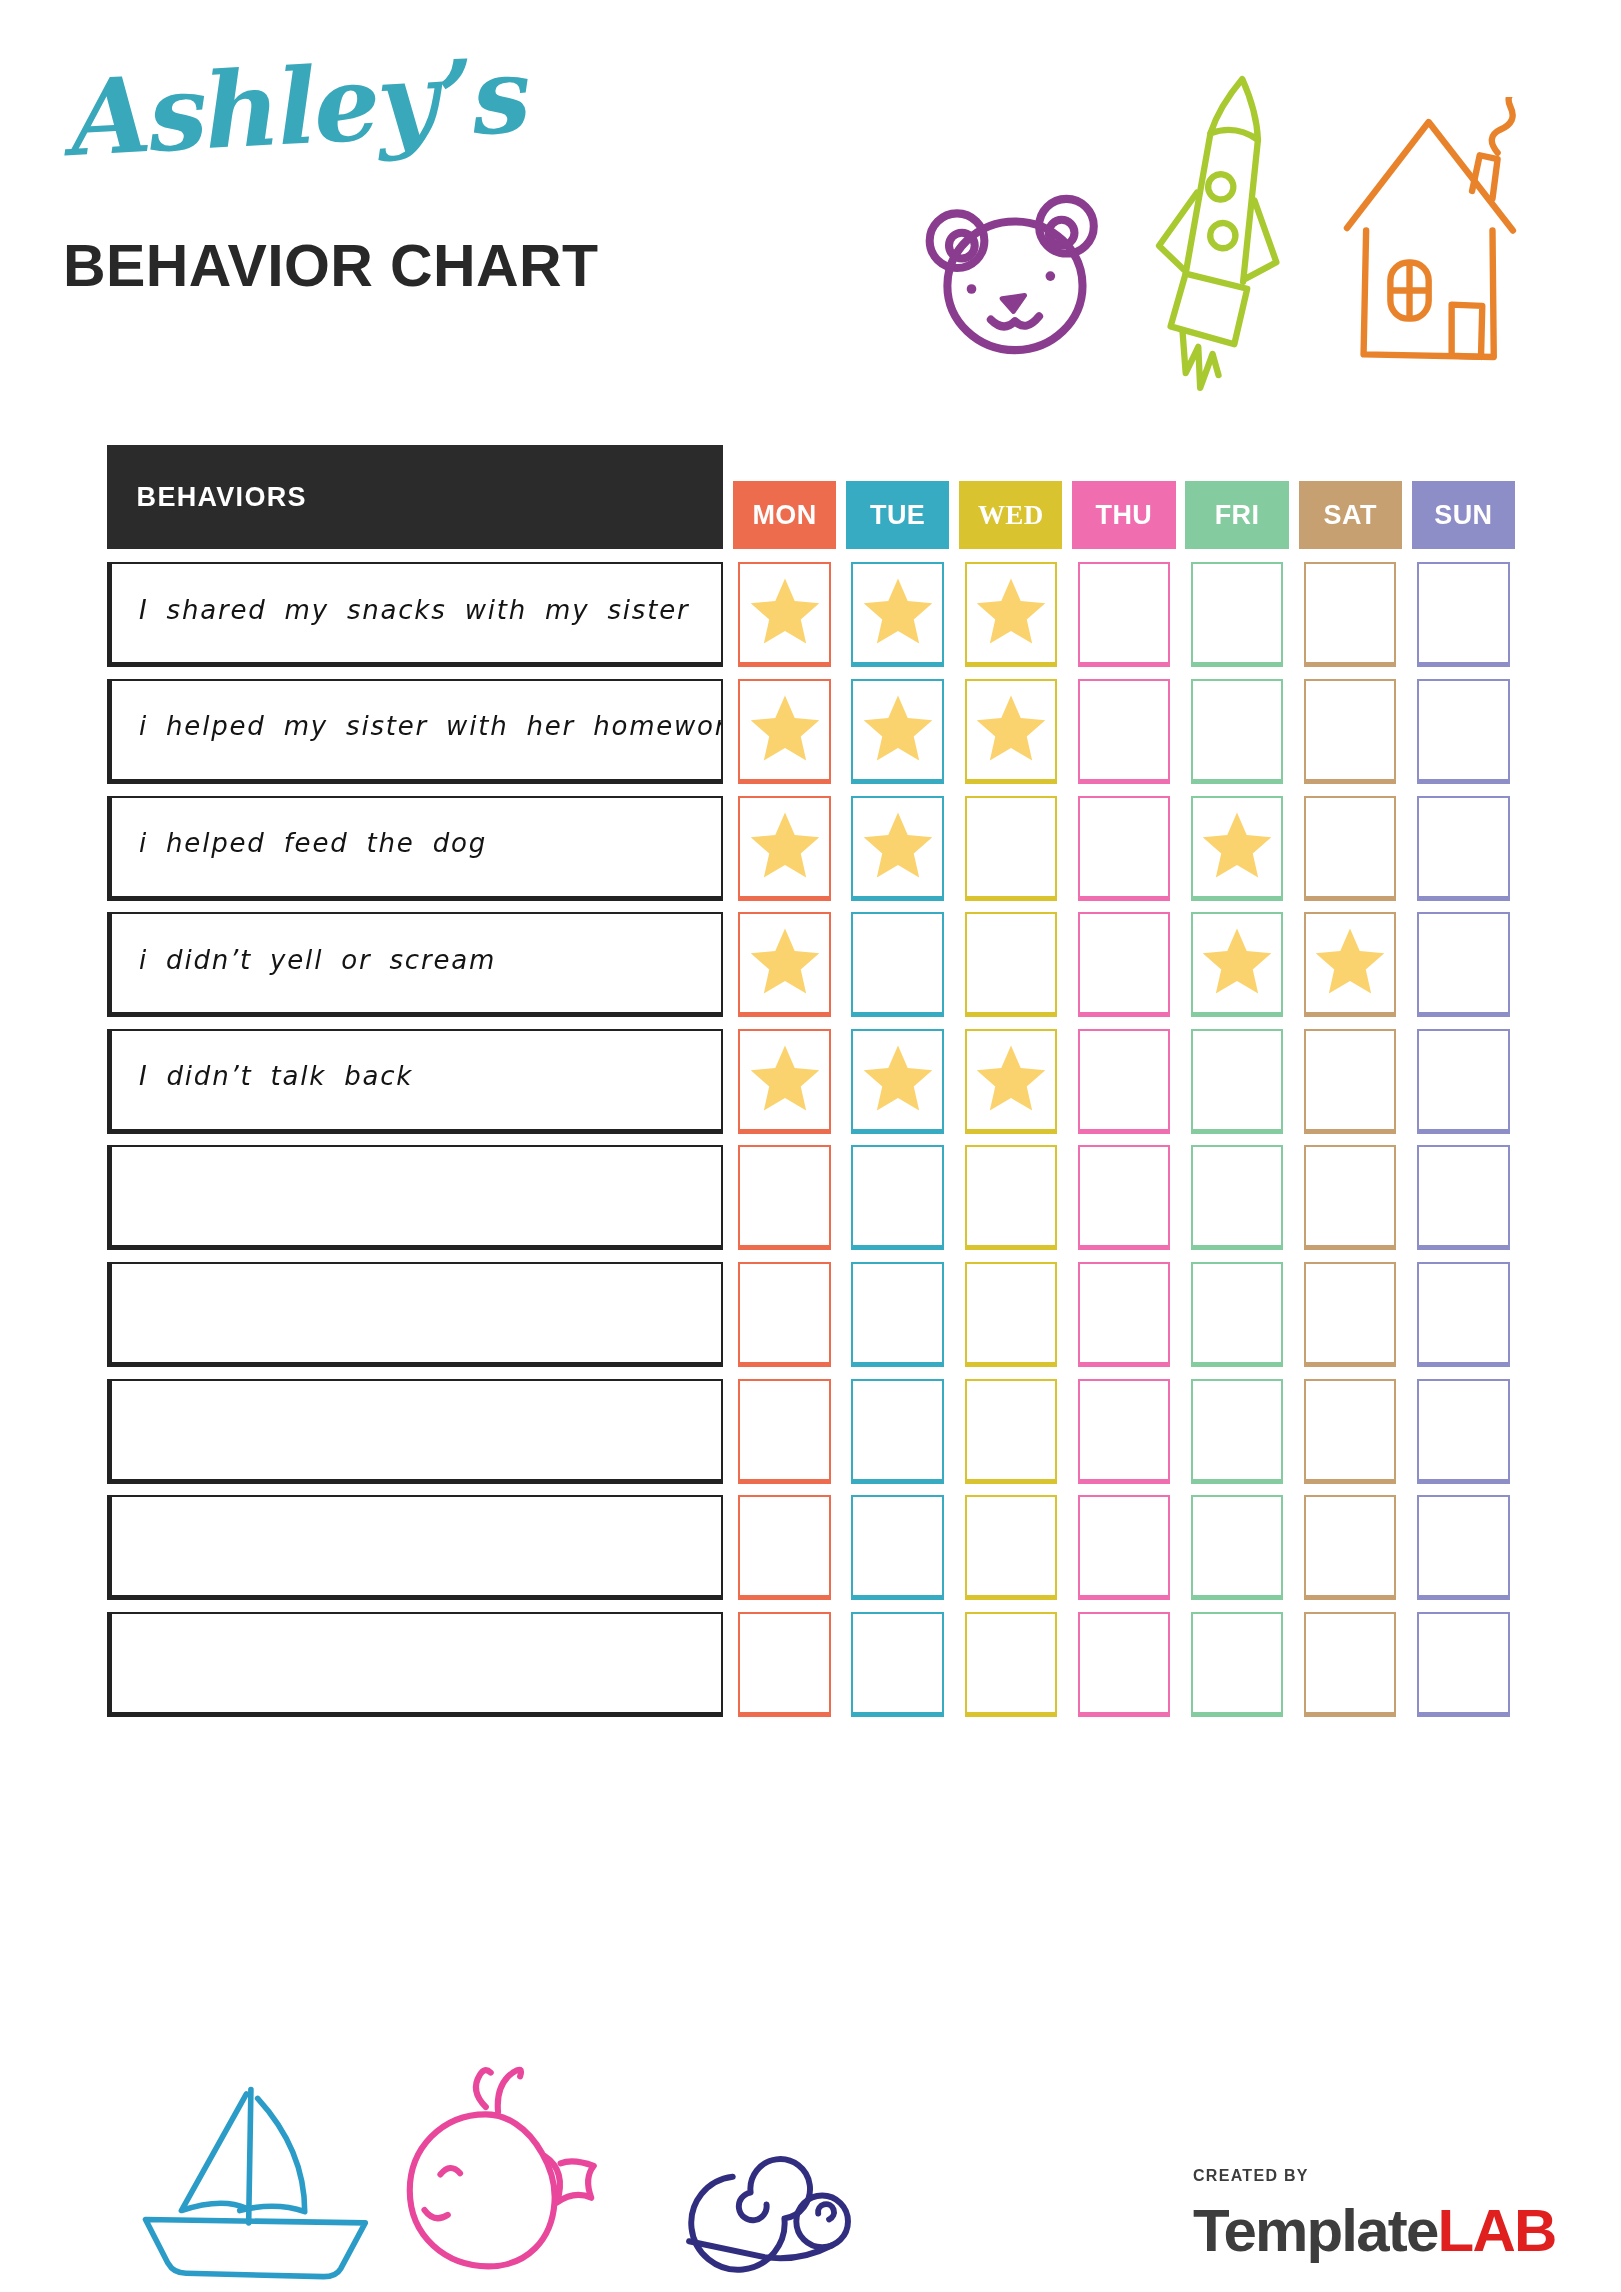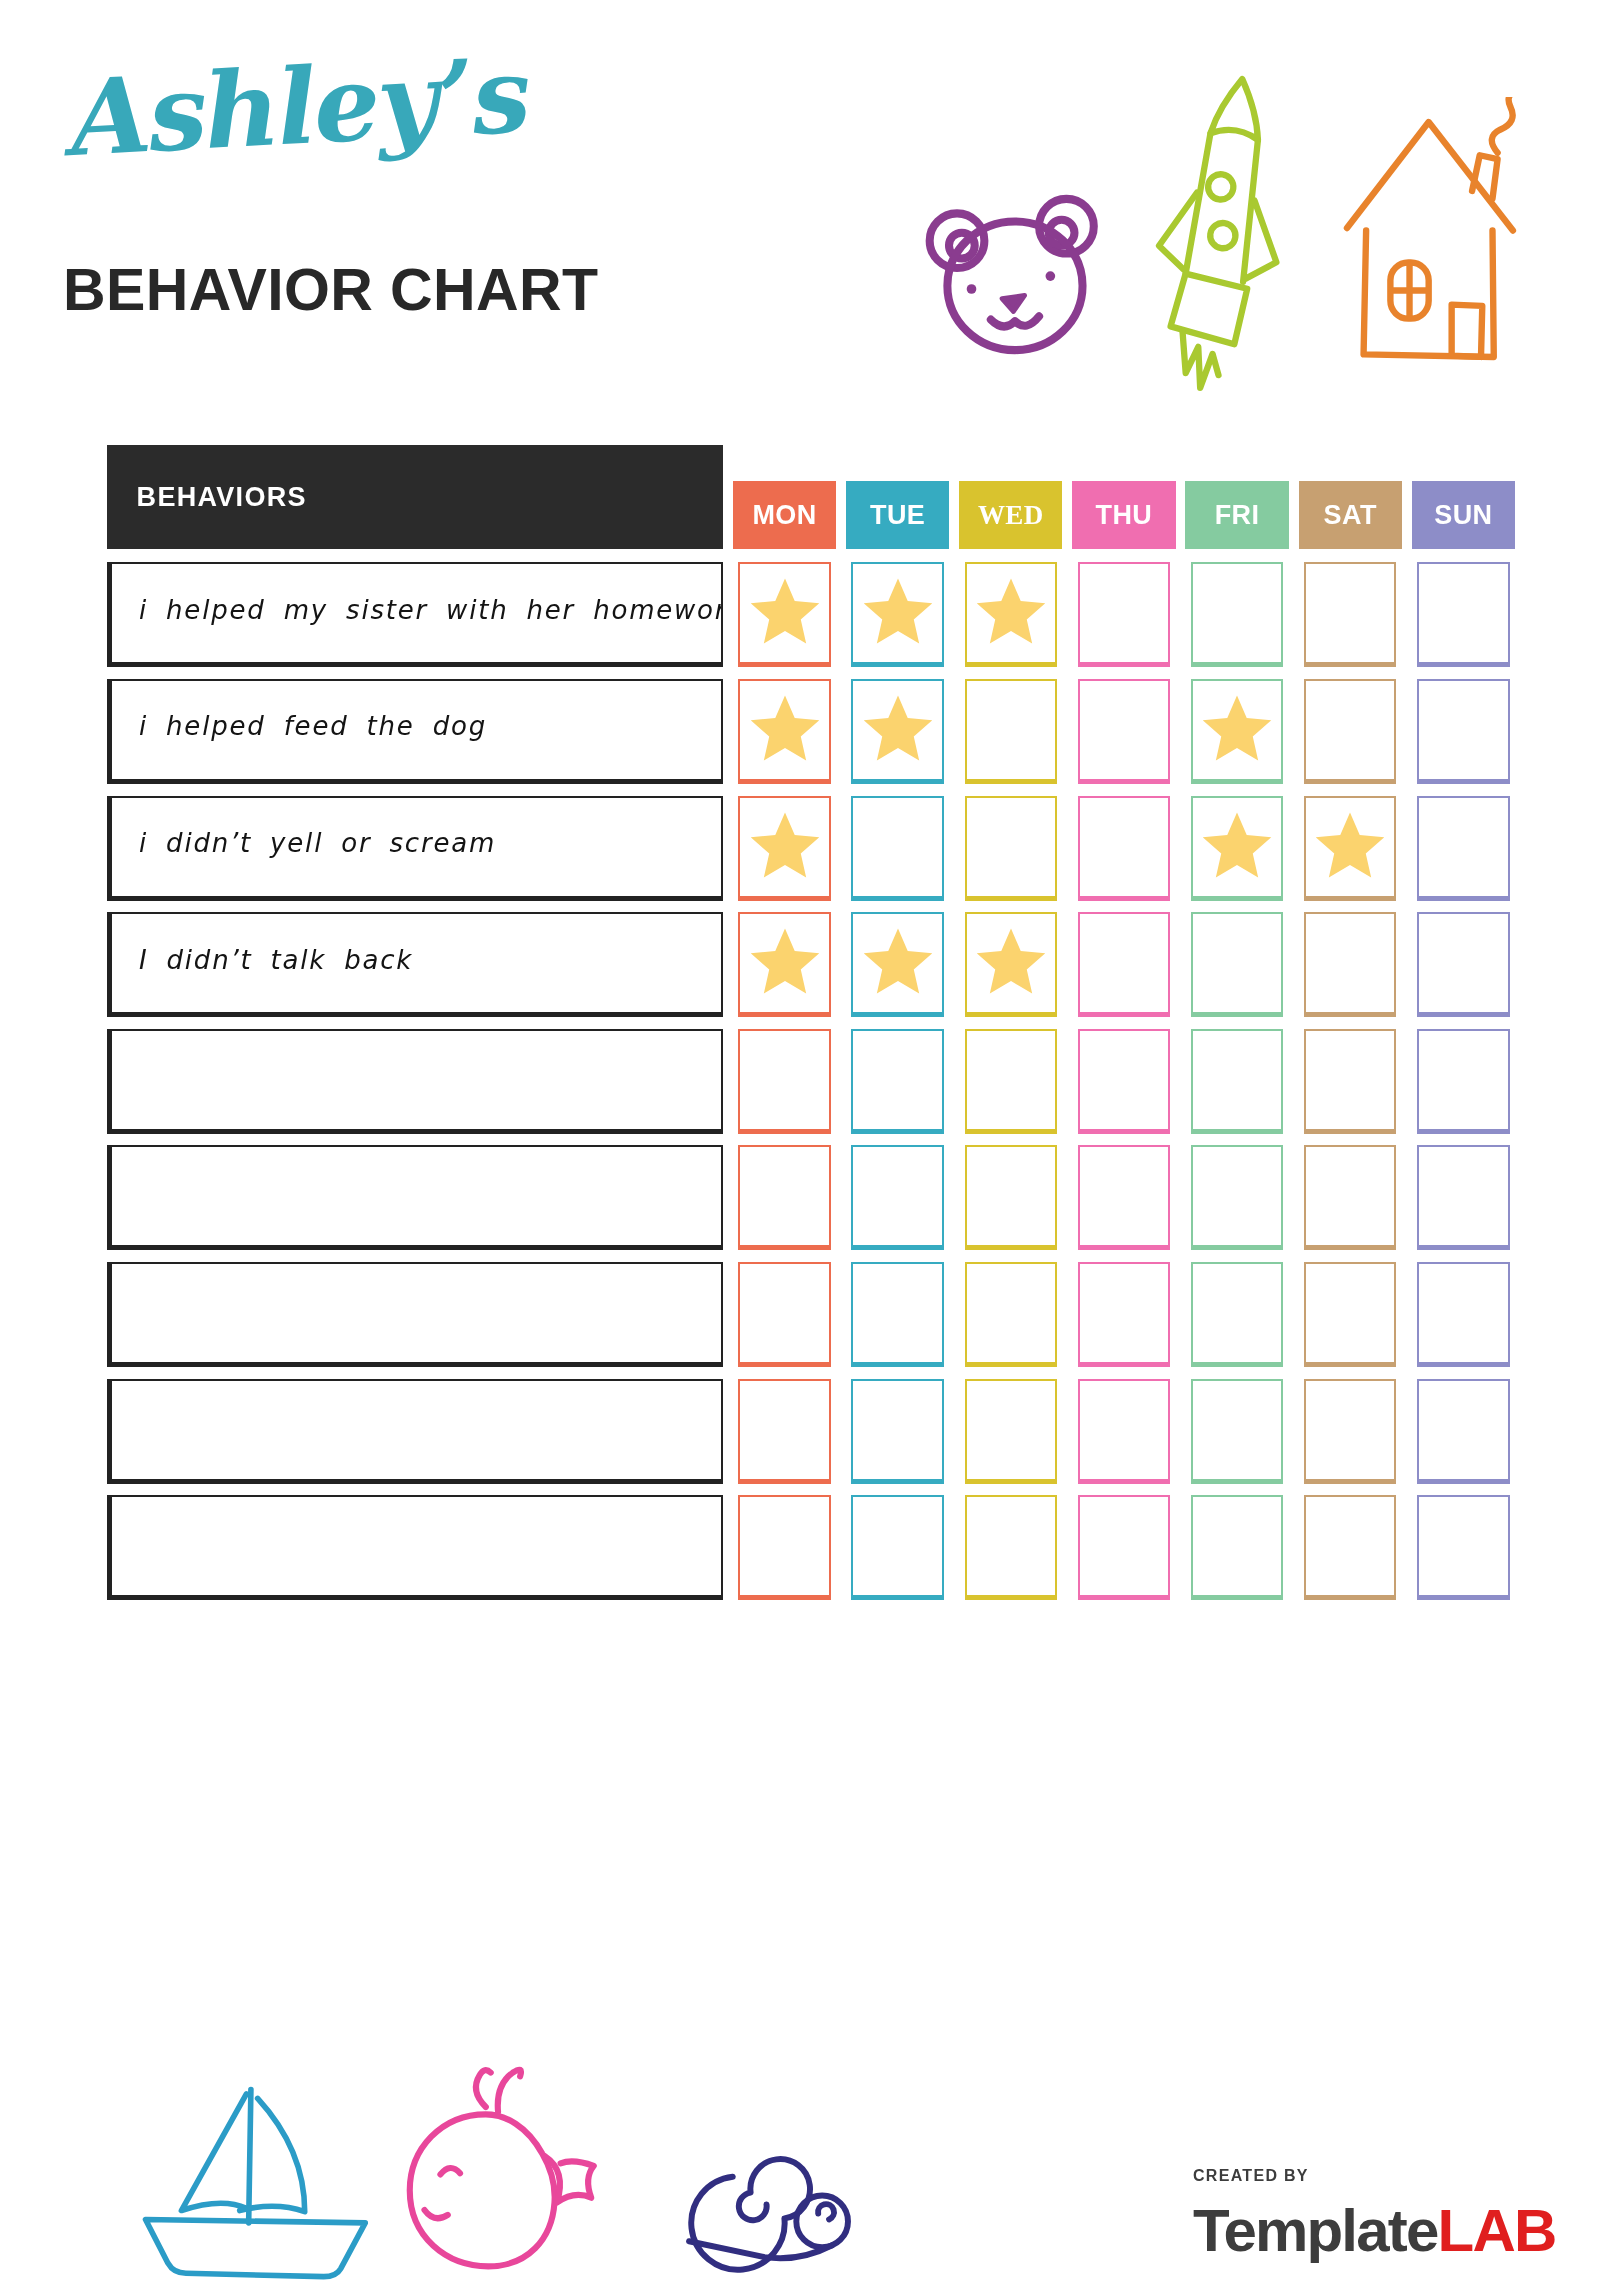--- a/index.html
+++ b/index.html
@@ -25,21 +25,21 @@
     letter-spacing: -2.7px;
     color: #38a8ba;
     transform: rotate(-3deg);
     transform-origin: left bottom;
     margin: 0;
     line-height: 1.6;
   }
   .title-main {
     position: absolute;
     left: 63px;
-    top: 256px;
+    top: 232px;
     font-size: 59px;
     font-weight: 800;
     letter-spacing: 0.4px;
     color: #282828;
     margin: 0;
   }
 
   .doodle { position: absolute; }
   .doodle svg { display: block; width: 100%; height: 100%; }
   .doodle-bear   { left: 912px; top: 186px; width: 222px; height: 177px; }
@@ -187,20 +187,42 @@
       <div class="day-head" style="background: rgb(237, 108, 78);">MON</div>
       <div class="day-head" style="background: rgb(54, 171, 193);">TUE</div>
       <div class="day-head" style="background: rgb(217, 195, 46); font-family: Liberation Serif, serif;">WED</div>
       <div class="day-head" style="background: rgb(240, 110, 176);">THU</div>
       <div class="day-head" style="background: rgb(133, 203, 160);">FRI</div>
       <div class="day-head" style="background: rgb(199, 160, 113);">SAT</div>
       <div class="day-head" style="background: rgb(141, 141, 200);">SUN</div>
     </div>
     <div>
         <div class="trow">
+          <div class="behavior-label">I shared my snacks with my sister</div>
+          <div class="star-cell" style="border-color: rgb(237, 108, 78);">
+            <svg viewBox="0 0 100 100" aria-hidden="true">
+    <polygon points="50,2 63.5,33.4 97.6,36.5 71.9,59.1 79.4,92.5 50,75 20.6,92.5 28.1,59.1 2.4,36.5 36.5,33.4" fill="#fbd36e" stroke="none" stroke-linejoin="round"></polygon>
+  </svg>
+          </div>
+          <div class="star-cell" style="border-color: rgb(54, 171, 193);">
+            <svg viewBox="0 0 100 100" aria-hidden="true">
+    <polygon points="50,2 63.5,33.4 97.6,36.5 71.9,59.1 79.4,92.5 50,75 20.6,92.5 28.1,59.1 2.4,36.5 36.5,33.4" fill="#fbd36e" stroke="none" stroke-linejoin="round"></polygon>
+  </svg>
+          </div>
+          <div class="star-cell" style="border-color: rgb(217, 195, 46);">
+            <svg viewBox="0 0 100 100" aria-hidden="true">
+    <polygon points="50,2 63.5,33.4 97.6,36.5 71.9,59.1 79.4,92.5 50,75 20.6,92.5 28.1,59.1 2.4,36.5 36.5,33.4" fill="#fbd36e" stroke="none" stroke-linejoin="round"></polygon>
+  </svg>
+          </div>
+          <div class="star-cell" style="border-color: rgb(240, 110, 176);"></div>
+          <div class="star-cell" style="border-color: rgb(133, 203, 160);"></div>
+          <div class="star-cell" style="border-color: rgb(199, 160, 113);"></div>
+          <div class="star-cell" style="border-color: rgb(141, 141, 200);"></div>
+        </div>
+        <div class="trow">
           <div class="behavior-label">i helped my sister with her homework</div>
           <div class="star-cell" style="border-color: rgb(237, 108, 78);">
             <svg viewBox="0 0 100 100" aria-hidden="true">
     <polygon points="50,2 63.5,33.4 97.6,36.5 71.9,59.1 79.4,92.5 50,75 20.6,92.5 28.1,59.1 2.4,36.5 36.5,33.4" fill="#fbd36e" stroke="none" stroke-linejoin="round"></polygon>
   </svg>
           </div>
           <div class="star-cell" style="border-color: rgb(54, 171, 193);">
             <svg viewBox="0 0 100 100" aria-hidden="true">
     <polygon points="50,2 63.5,33.4 97.6,36.5 71.9,59.1 79.4,92.5 50,75 20.6,92.5 28.1,59.1 2.4,36.5 36.5,33.4" fill="#fbd36e" stroke="none" stroke-linejoin="round"></polygon>
   </svg>

